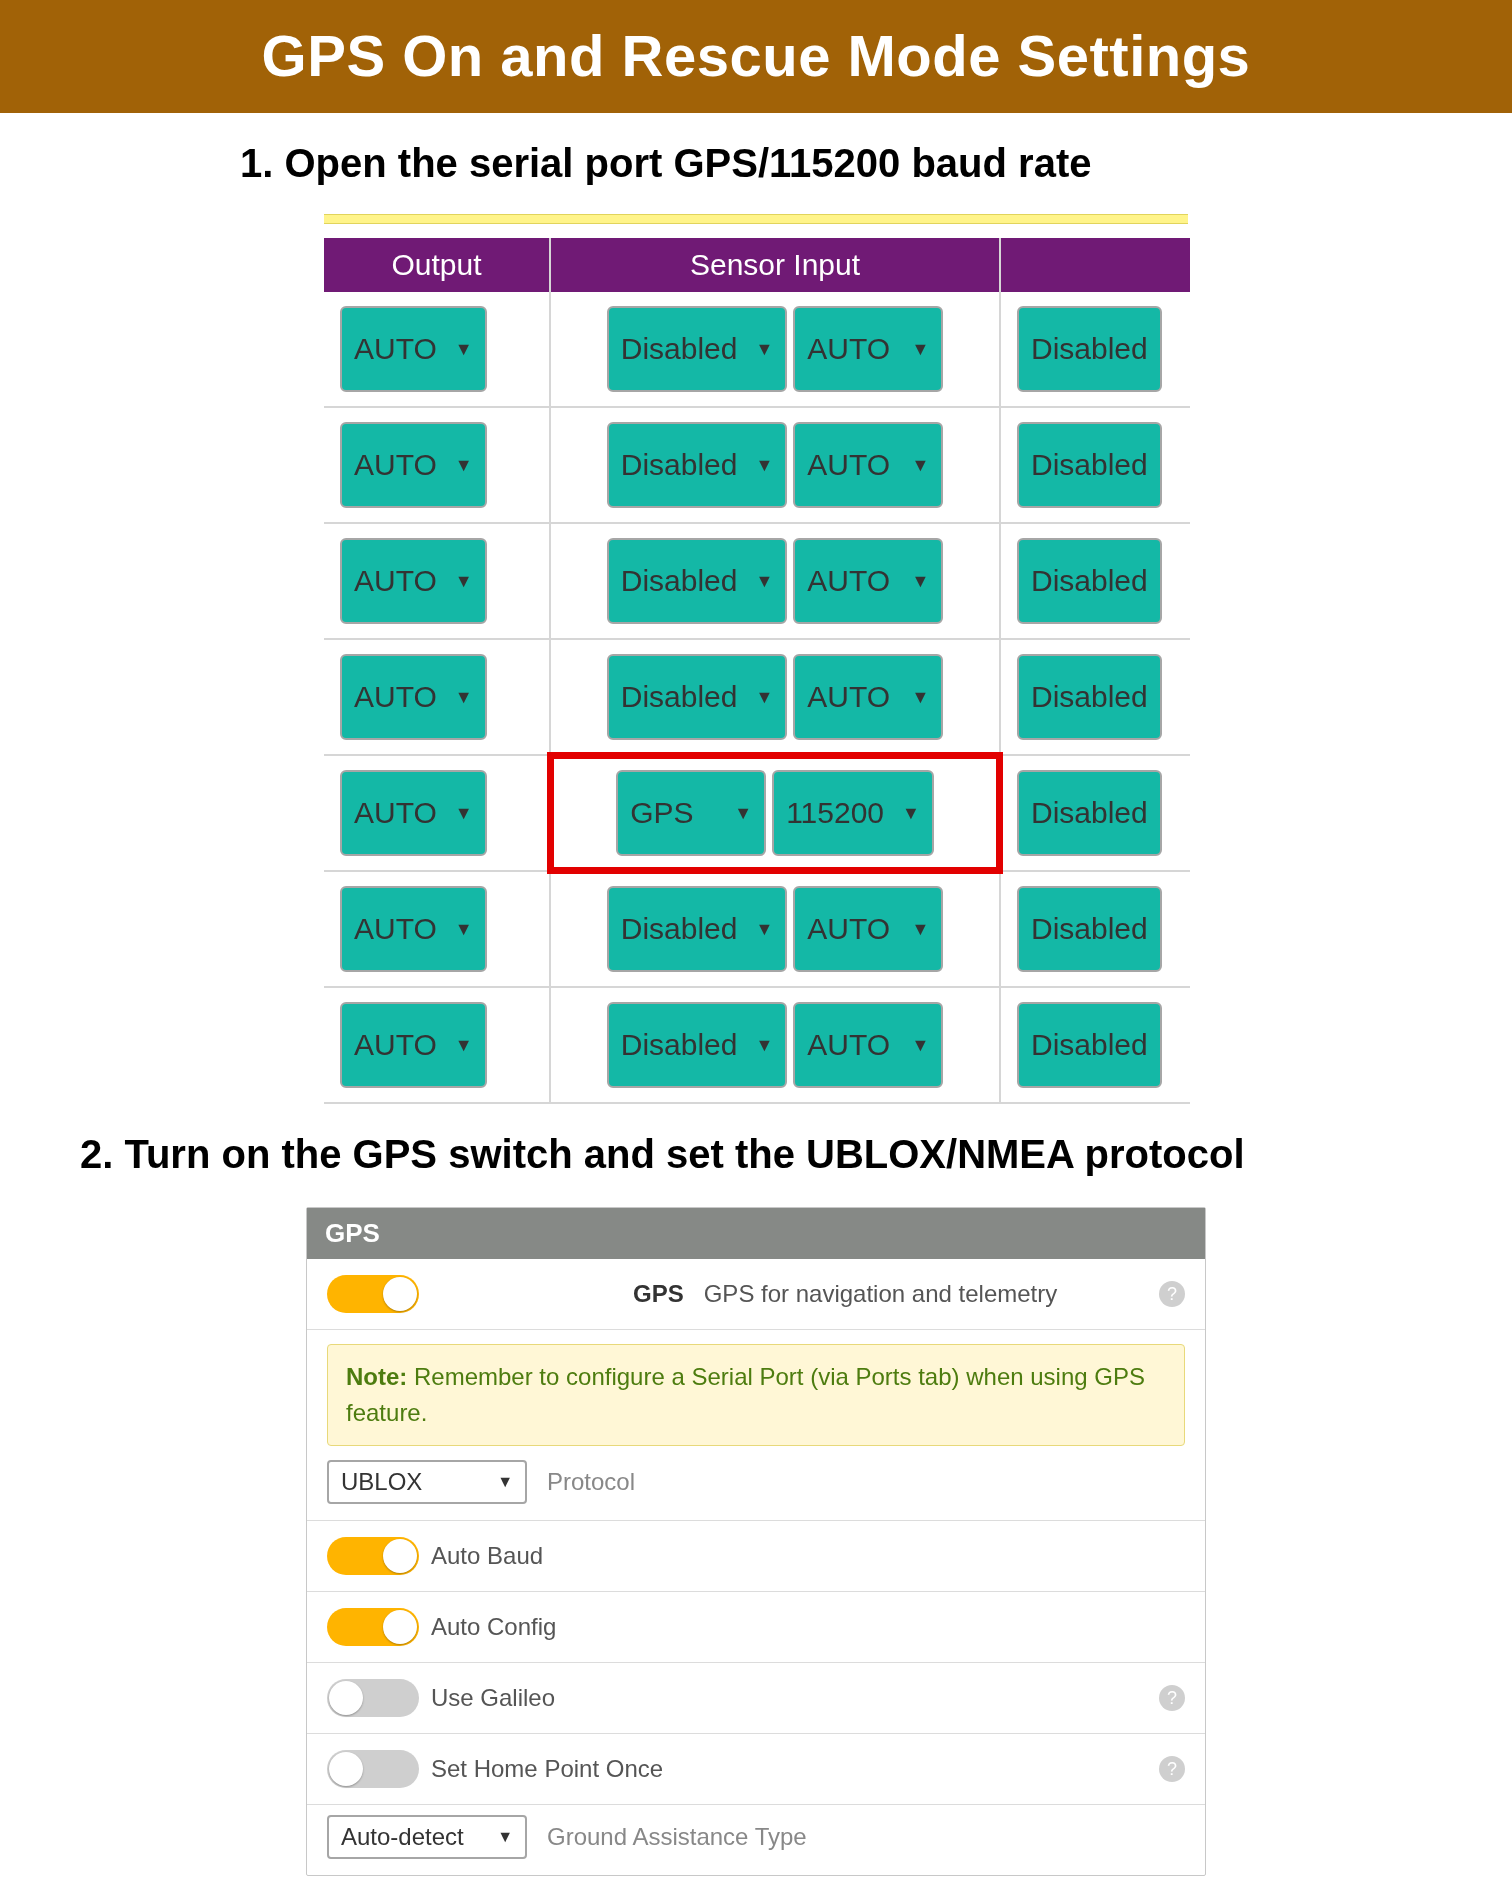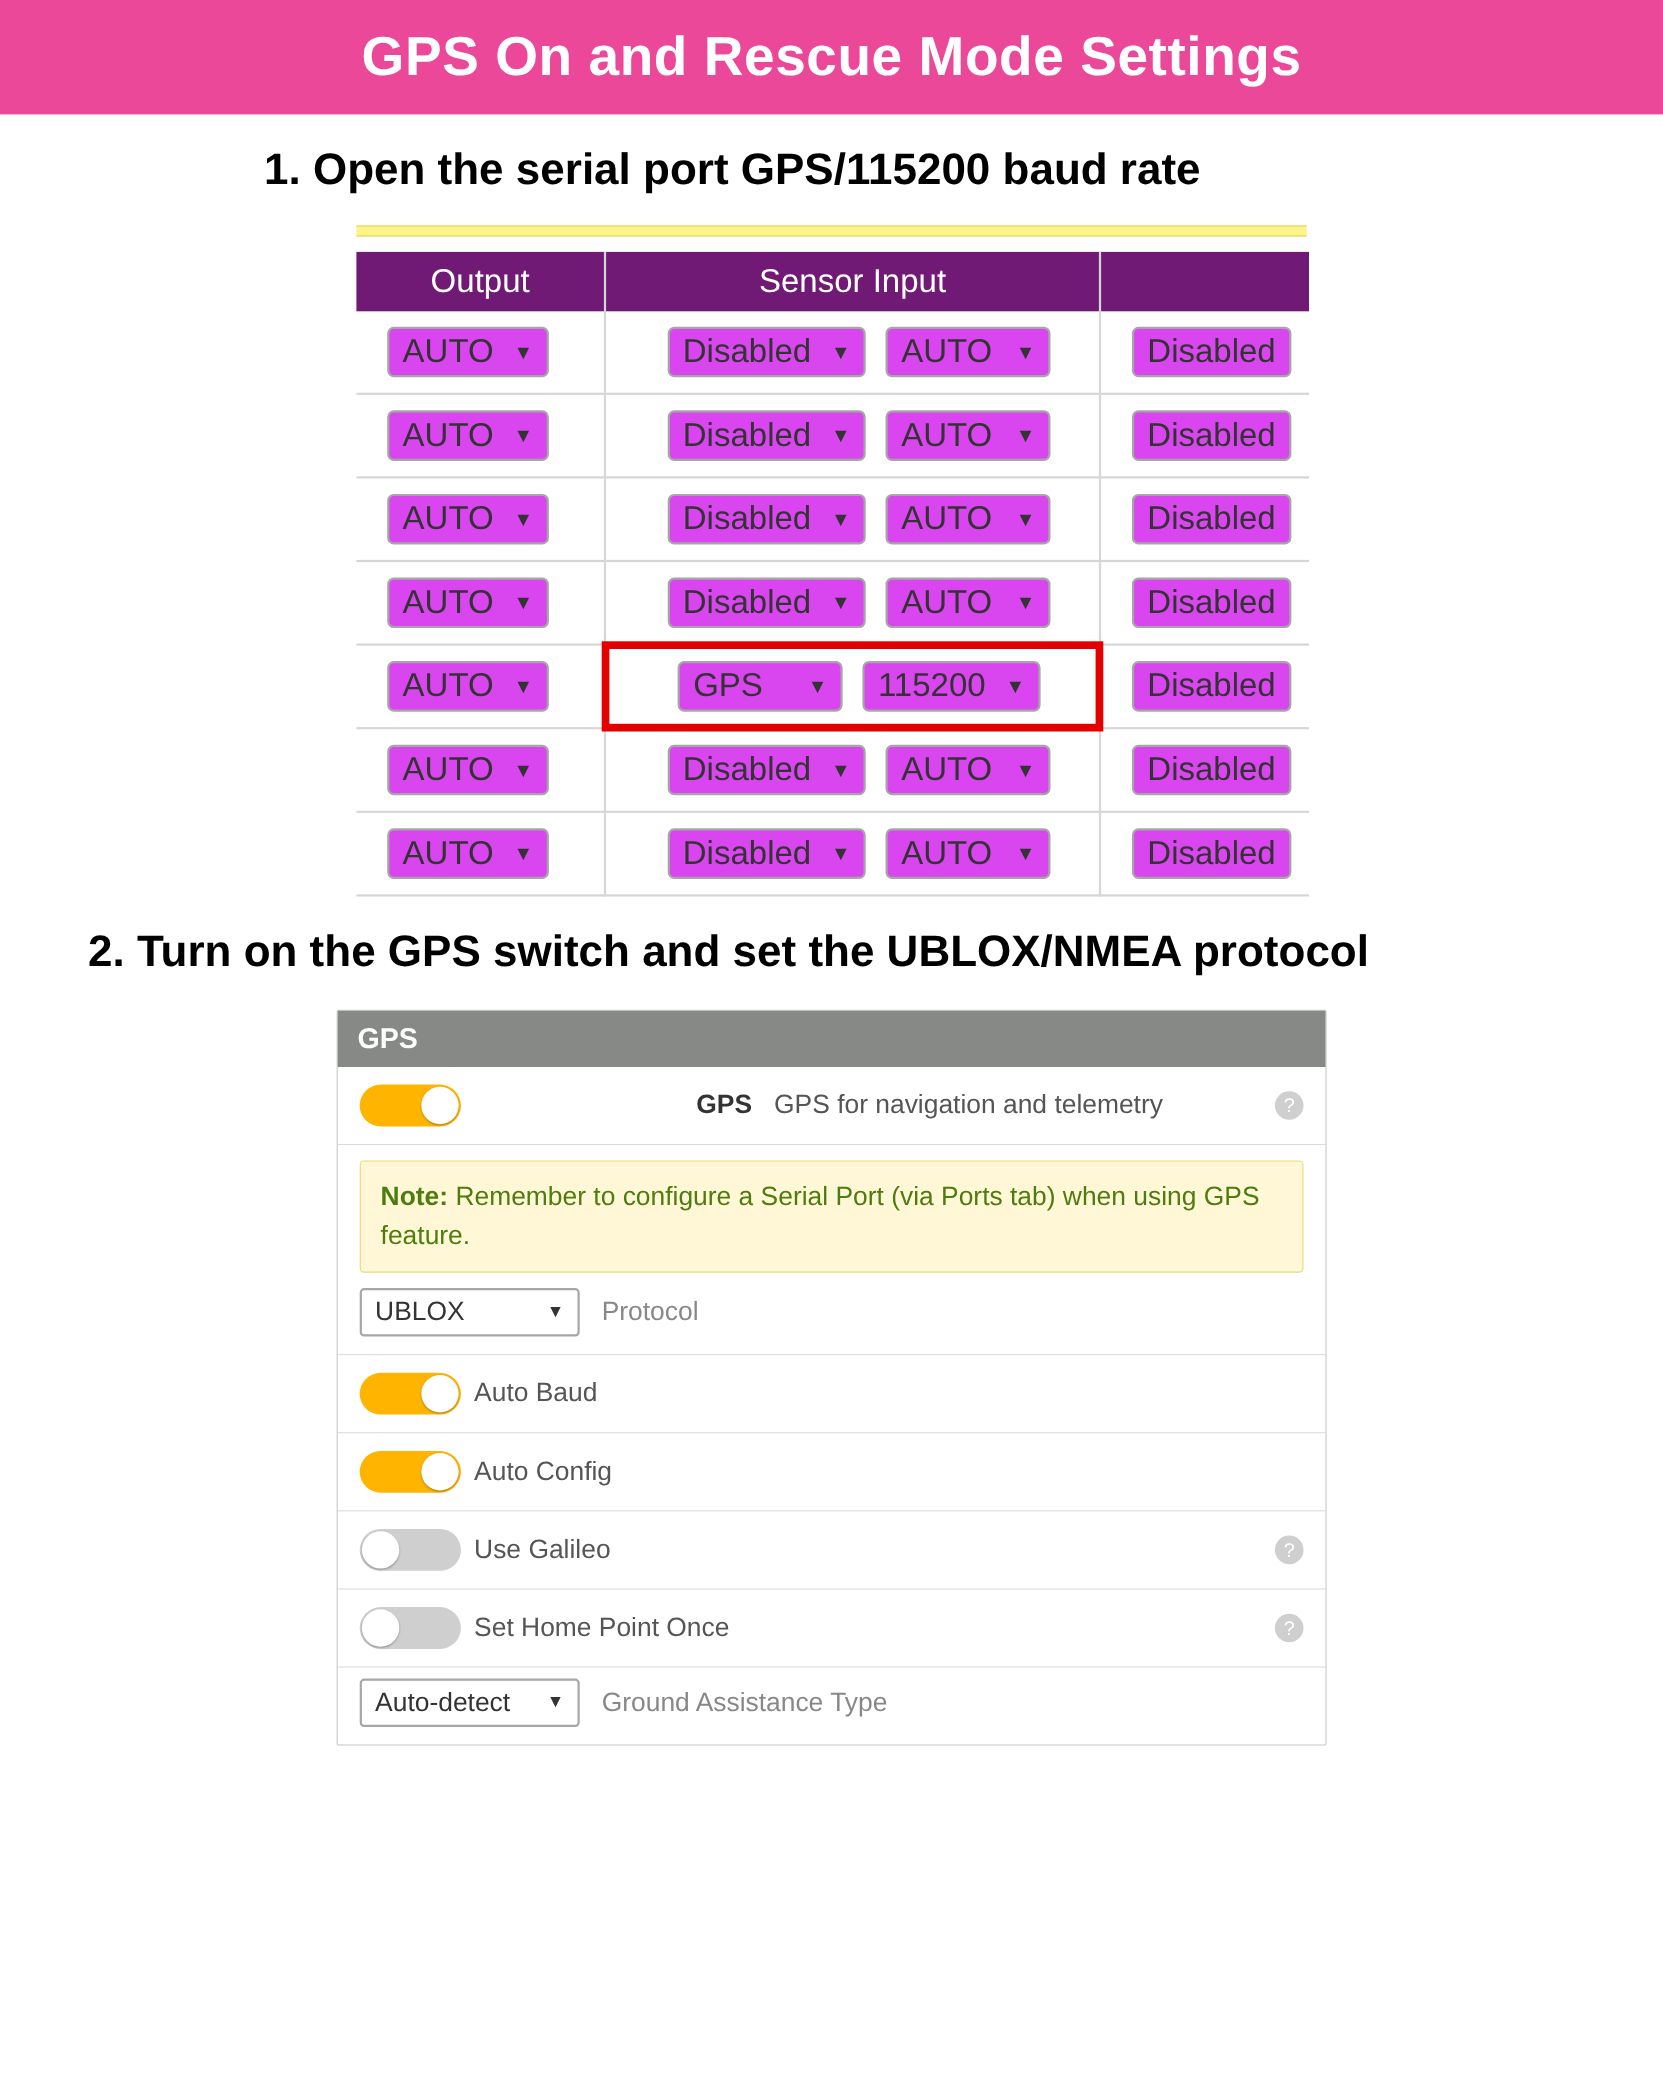--- a/index.html
+++ b/index.html
@@ -3,25 +3,25 @@
 <meta charset="utf-8">
 <style>
   * { box-sizing: border-box; margin: 0; padding: 0; }
   body {
     font-family: "Helvetica Neue", Helvetica, Arial, sans-serif;
     background: #fff;
     width: 1512px;
     margin: 0 auto;
   }
   .title-bar {
-    background: #ec4899;
+    background: #a16207;
     color: #fff;
     text-align: center;
     padding: 22px 0 24px 0;
-    font-size: 50px;
+    font-size: 58px;
     font-weight: 800;
     letter-spacing: 0.5px;
   }
   .section-heading {
     font-size: 40px;
     font-weight: 800;
     color: #000;
     margin: 28px 0 28px 0;
     text-align: left;
   }
@@ -61,28 +61,27 @@
   }
   table.ports td:last-child { border-right: none; overflow: hidden; }
   .col-output { width: 226px; }
   .col-sensor { width: 450px; }
   .col-extra { width: 190px; }
   .sel {
     display: inline-flex;
     align-items: center;
     border: 2px solid #a6a6a6;
     border-radius: 6px;
-    background: #d946ef;
+    background: #14b8a6;
     font-size: 30px;
     color: #333;
-    padding: 4px 12px;
+    padding: 24px 12px;
     gap: 18px;
     margin-right: 6px;
     cursor: pointer;
-    margin-left: 12px;
   }
   .sel .caret {
     font-size: 18px;
   }
   .highlight-cell {
     outline: 7px solid #e20000;
     outline-offset: -4px;
   }
 
   

